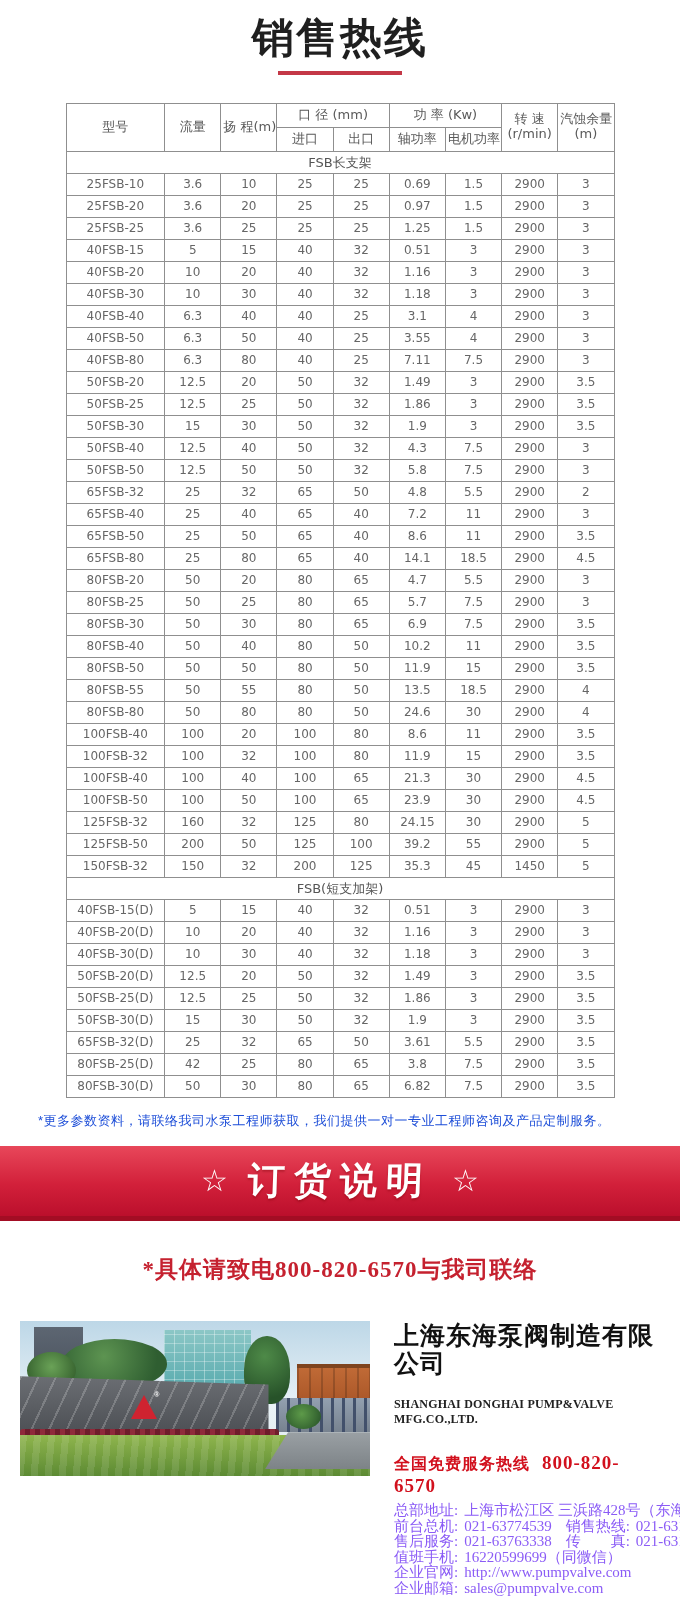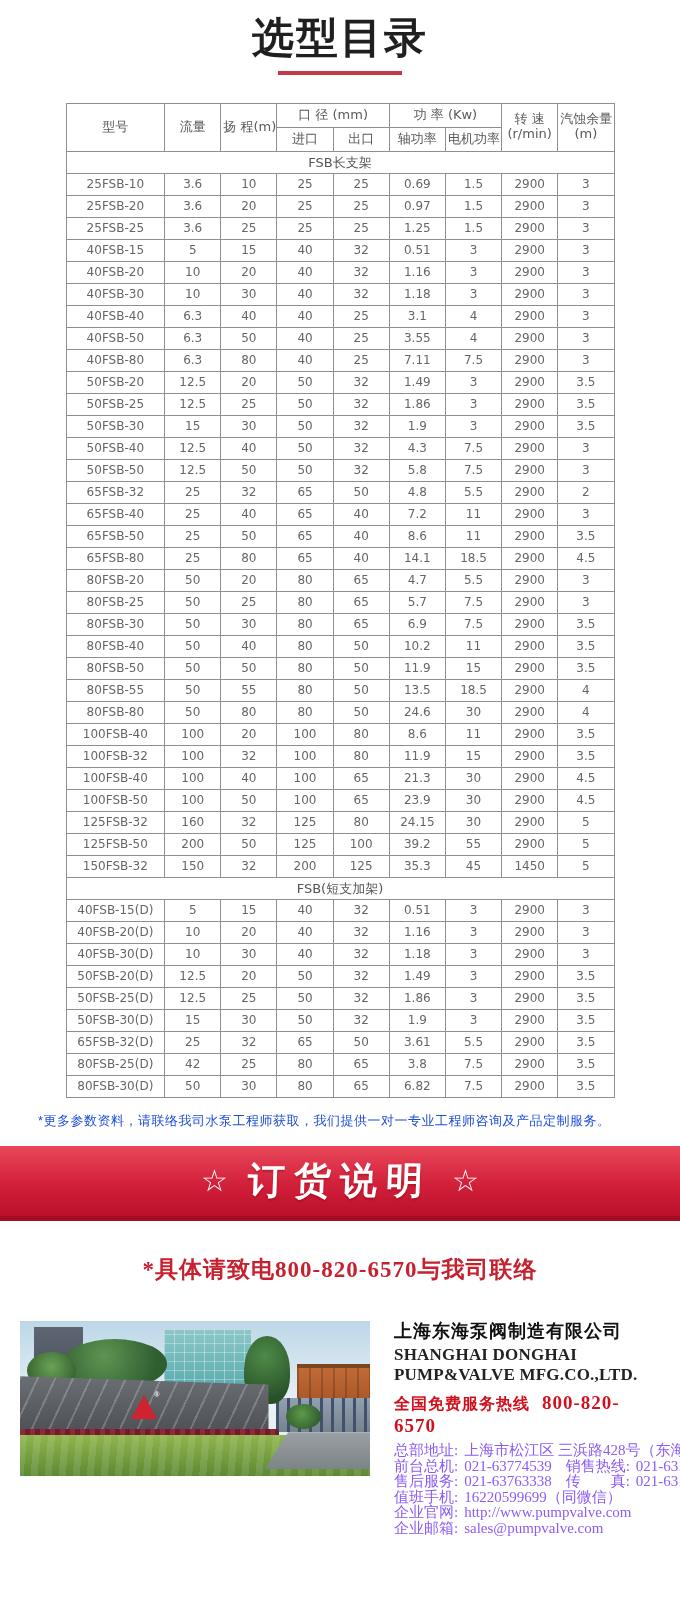--- a/index.html
+++ b/index.html
@@ -97,37 +97,37 @@
     background:repeating-linear-gradient(90deg,#8f2a3a 0 5px,#6e1d2b 5px 10px);}
   .ph-lawn{position:absolute;left:0;bottom:0;width:100%;height:26%;
     background:
       repeating-linear-gradient(95deg,rgba(255,255,255,0.10) 0 7px,rgba(0,0,0,0) 7px 14px),
       linear-gradient(180deg,#8fb54d,#5c8a33);}
   .ph-path{position:absolute;right:0;bottom:4%;width:30%;height:24%;
     background:linear-gradient(180deg,#9aa0a4,#7d8387);
     clip-path:polygon(22% 0,100% 0,100% 100%,0 100%);}
   
   .company-info{margin-left:24px;flex:1;min-width:0;}
-  .company-name-cn{font-size:18px;font-weight:800;color:#111111;letter-spacing:1px;line-height:1.15;}
-  .company-name-en{font-family:"Liberation Serif", serif;font-size:17px;font-weight:bold;
-    color:#222222;margin-top:4px;letter-spacing:0.2px;}
-  .hotline{margin-top:7px;font-family:"Liberation Serif", serif;font-weight:bold;
+  .company-name-cn{font-size:25px;font-weight:800;color:#111111;letter-spacing:1px;line-height:1.15;}
+  .company-name-en{font-family:"Liberation Serif", serif;font-size:12px;font-weight:bold;
+    color:#222222;margin-top:19px;letter-spacing:0.2px;}
+  .hotline{margin-top:25px;font-family:"Liberation Serif", serif;font-weight:bold;
     color:var(--hotline_red,#d2101d);}
   .hotline .hl-label{font-size:16px;letter-spacing:1px;}
   .hotline .hl-number{font-size:19px;margin-left:8px;letter-spacing:1px;}
   .contacts{margin-top:6px;font-family:"Liberation Serif", serif;font-size:15px;
     font-weight:normal;color:#8b5cf6;}
   .contacts .c-line{line-height:15.5px;white-space:nowrap;}
   .contacts .c-label{margin-right:6px;}
   .contacts .c-pair2{margin-left:14px;}
 </style>
 </head>
 <body>
 
-<h1 class="page-title">选型目录</h1>
+<h1 class="page-title">销售热线</h1>
 <div class="title-underline"></div>
 
 <table class="spec">
   <colgroup>
     <col style="width:18%">
       <col style="width:10.25%">
       <col style="width:10.25%">
     <col style="width:10.25%">
       <col style="width:10.25%">
       <col style="width:10.25%">

